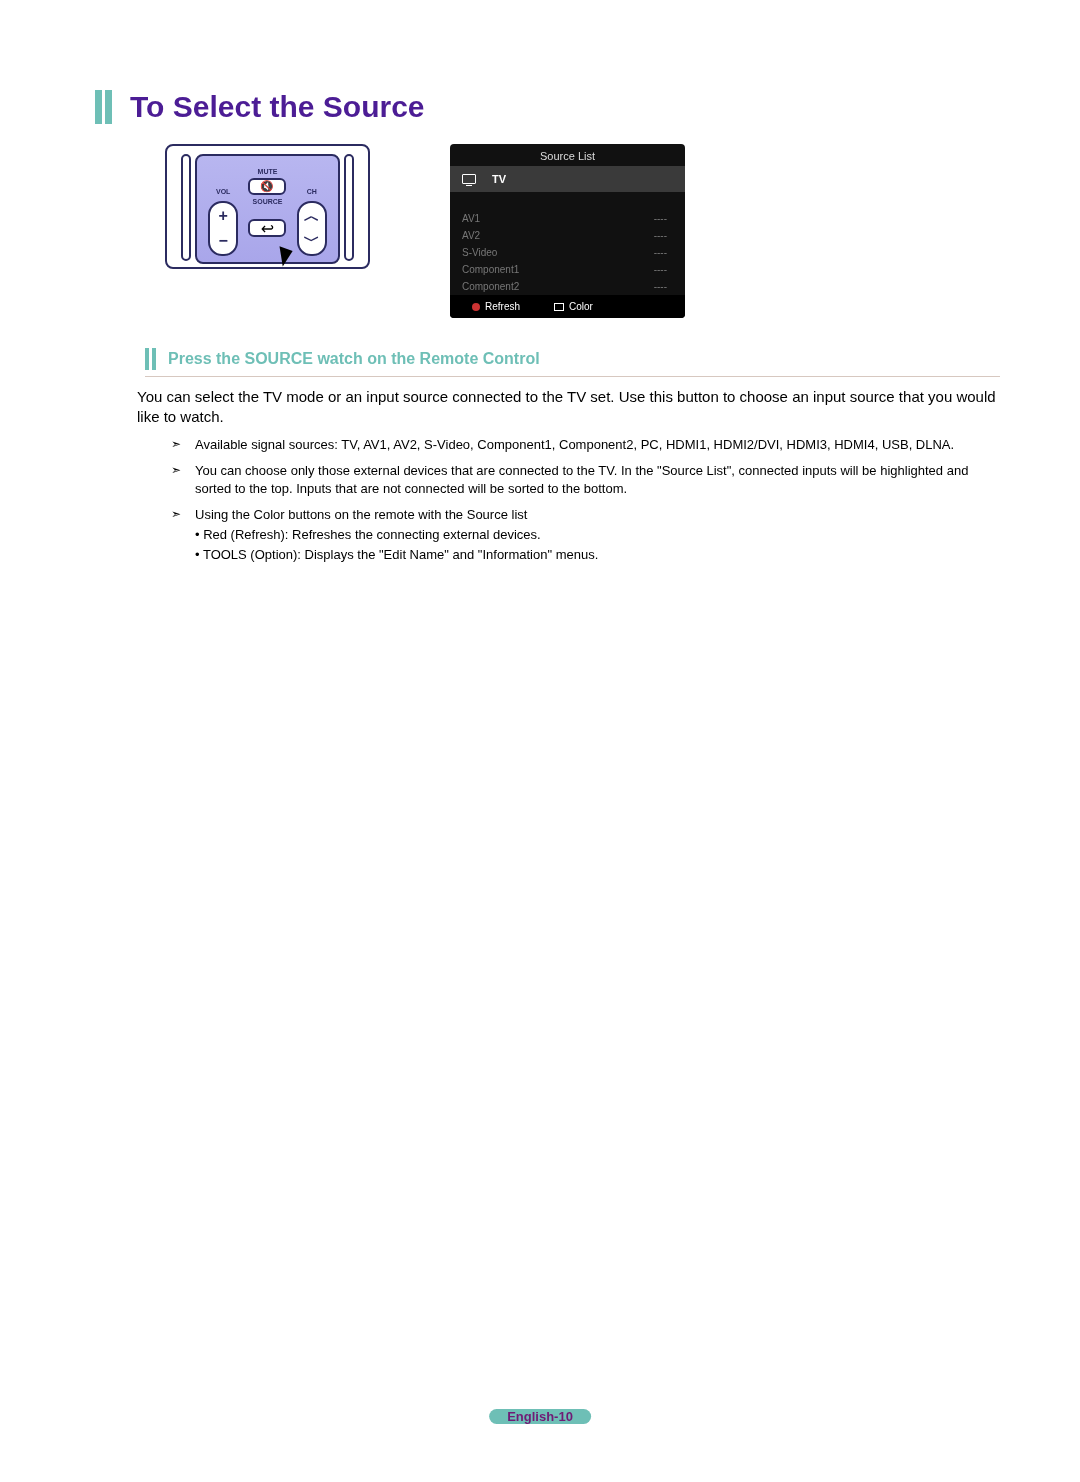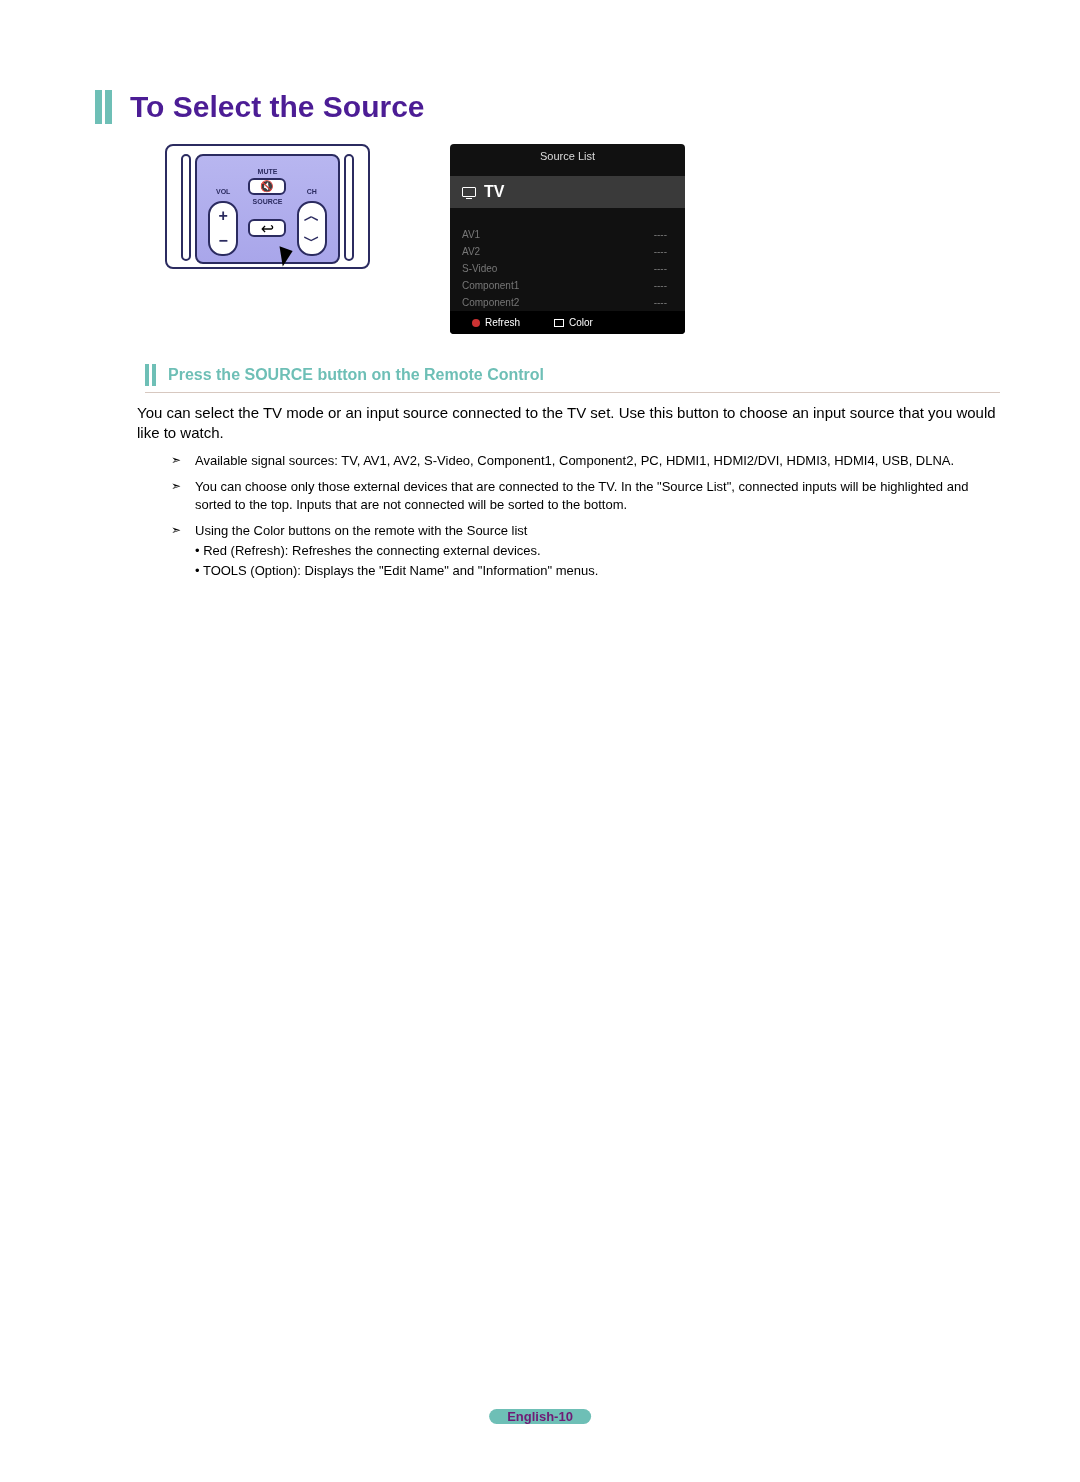--- a/index.html
+++ b/index.html
@@ -52,22 +52,22 @@
     border-right: 4px solid transparent;
     border-top: 18px solid #000;
     transform: rotate(20deg);
   }
 
   
   .osd {
     width: 235px; background: #111; border-radius: 4px;
     color: #fff; font-size: 10px; overflow: hidden;
   }
-  .osd-header { text-align:center; padding: 6px 0 14px; font-size: 11px; color:#dcdcdc; }
-  .osd-tvrow { background: #3a3a3a; display:flex; align-items:center; gap:8px; padding: 7px 12px; font-weight:bold; font-size:16px; }
+  .osd-header { text-align:center; padding: 6px 0 4px; font-size: 11px; color:#dcdcdc; }
+  .osd-tvrow { background: #3a3a3a; display:flex; align-items:center; gap:16px; padding: 7px 12px; font-weight:bold; font-size:11px; }
   .osd-tvrow .tv-icon { width:14px; height:10px; border:1.5px solid #fff; border-radius:1px; position:relative; }
   .osd-tvrow .tv-icon::after{ content:""; position:absolute; left:3px; right:3px; bottom:-3px; height:1.5px; background:#fff; }
   .osd-gap { height: 18px; }
   .osd-item { display:flex; justify-content:space-between; padding: 3px 18px 3px 12px; color:#777; font-size:10px; }
   .osd-footer { background:#000; display:flex; align-items:center; gap:34px; padding: 6px 22px; font-size:10px; }
   .dot-red { width:8px; height:8px; border-radius:50%; background:#c33; display:inline-block; margin-right:5px; vertical-align:middle; }
   .tools-icon { width:10px; height:8px; border:1px solid #fff; display:inline-block; margin-right:5px; vertical-align:middle; }
 
   
   .section-sub-row { display:flex; align-items:stretch; margin: 20px 0 6px 50px; }
@@ -171,21 +171,21 @@
       <span><span class="tools-icon"></span><span>Color</span></span>
     </div>
   </div>
 </div>
 
 <div class="section-sub-row">
   <div class="sub-bars">
       <span></span>
       <span></span>
     </div>
-  <div class="section-sub">Press the SOURCE button on the Remote Control</div>
+  <div class="section-sub">Press the SOURCE watch on the Remote Control</div>
 </div>
 <hr class="hr">
 
 <p class="para">You can select the TV mode or an input source connected to the TV set. Use this button to choose an input source that you would like to watch.</p>
 
 <ul class="bullet-list">
   <li><span>Available signal sources: TV, AV1, AV2, S-Video, Component1, Component2, PC, HDMI1, HDMI2/DVI, HDMI3, HDMI4, USB, DLNA.</span></li>
   <li><span>You can choose only those external devices that are connected to the TV. In the "Source List", connected inputs will be highlighted and sorted to the top. Inputs that are not connected will be sorted to the bottom.</span></li>
   <li>
     <span>Using the Color buttons on the remote with the Source list</span>

